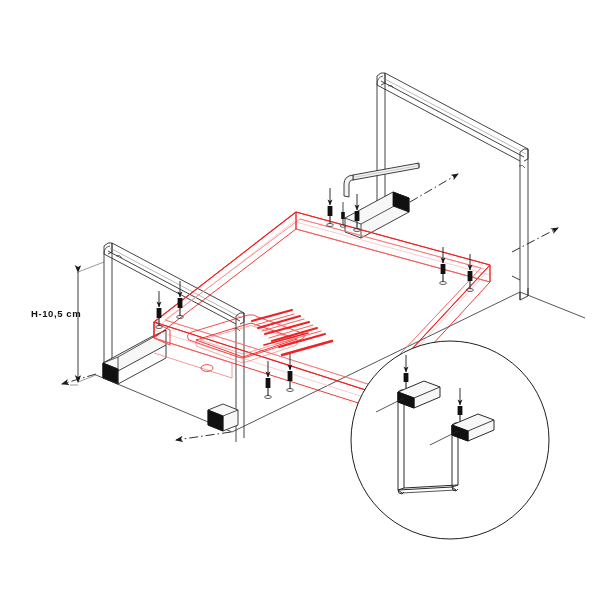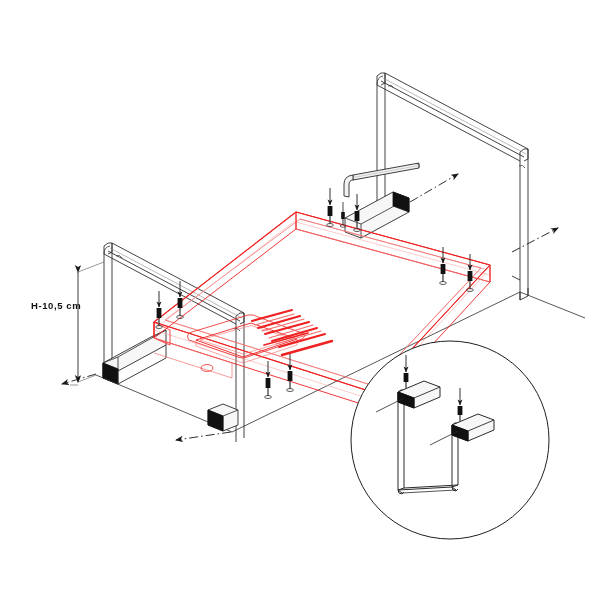--- a/index.html
+++ b/index.html
@@ -315,15 +315,15 @@
 
       <g fill="none" stroke="#2a2a2a" stroke-width="0.8">
         <path d="M376,412 L404,398"></path>
         <path d="M430,445 L458,431"></path>
       </g>
     </g>
   </g>
 
 </svg>
 
-<div class="dim-label" style="left:31px;top:300px;text-align:center;">H-10,5 cm</div>
+<div class="dim-label" style="left:31px;top:308px;text-align:center;">H-10,5 cm</div>
 
 </div>
 
 </body></html>

